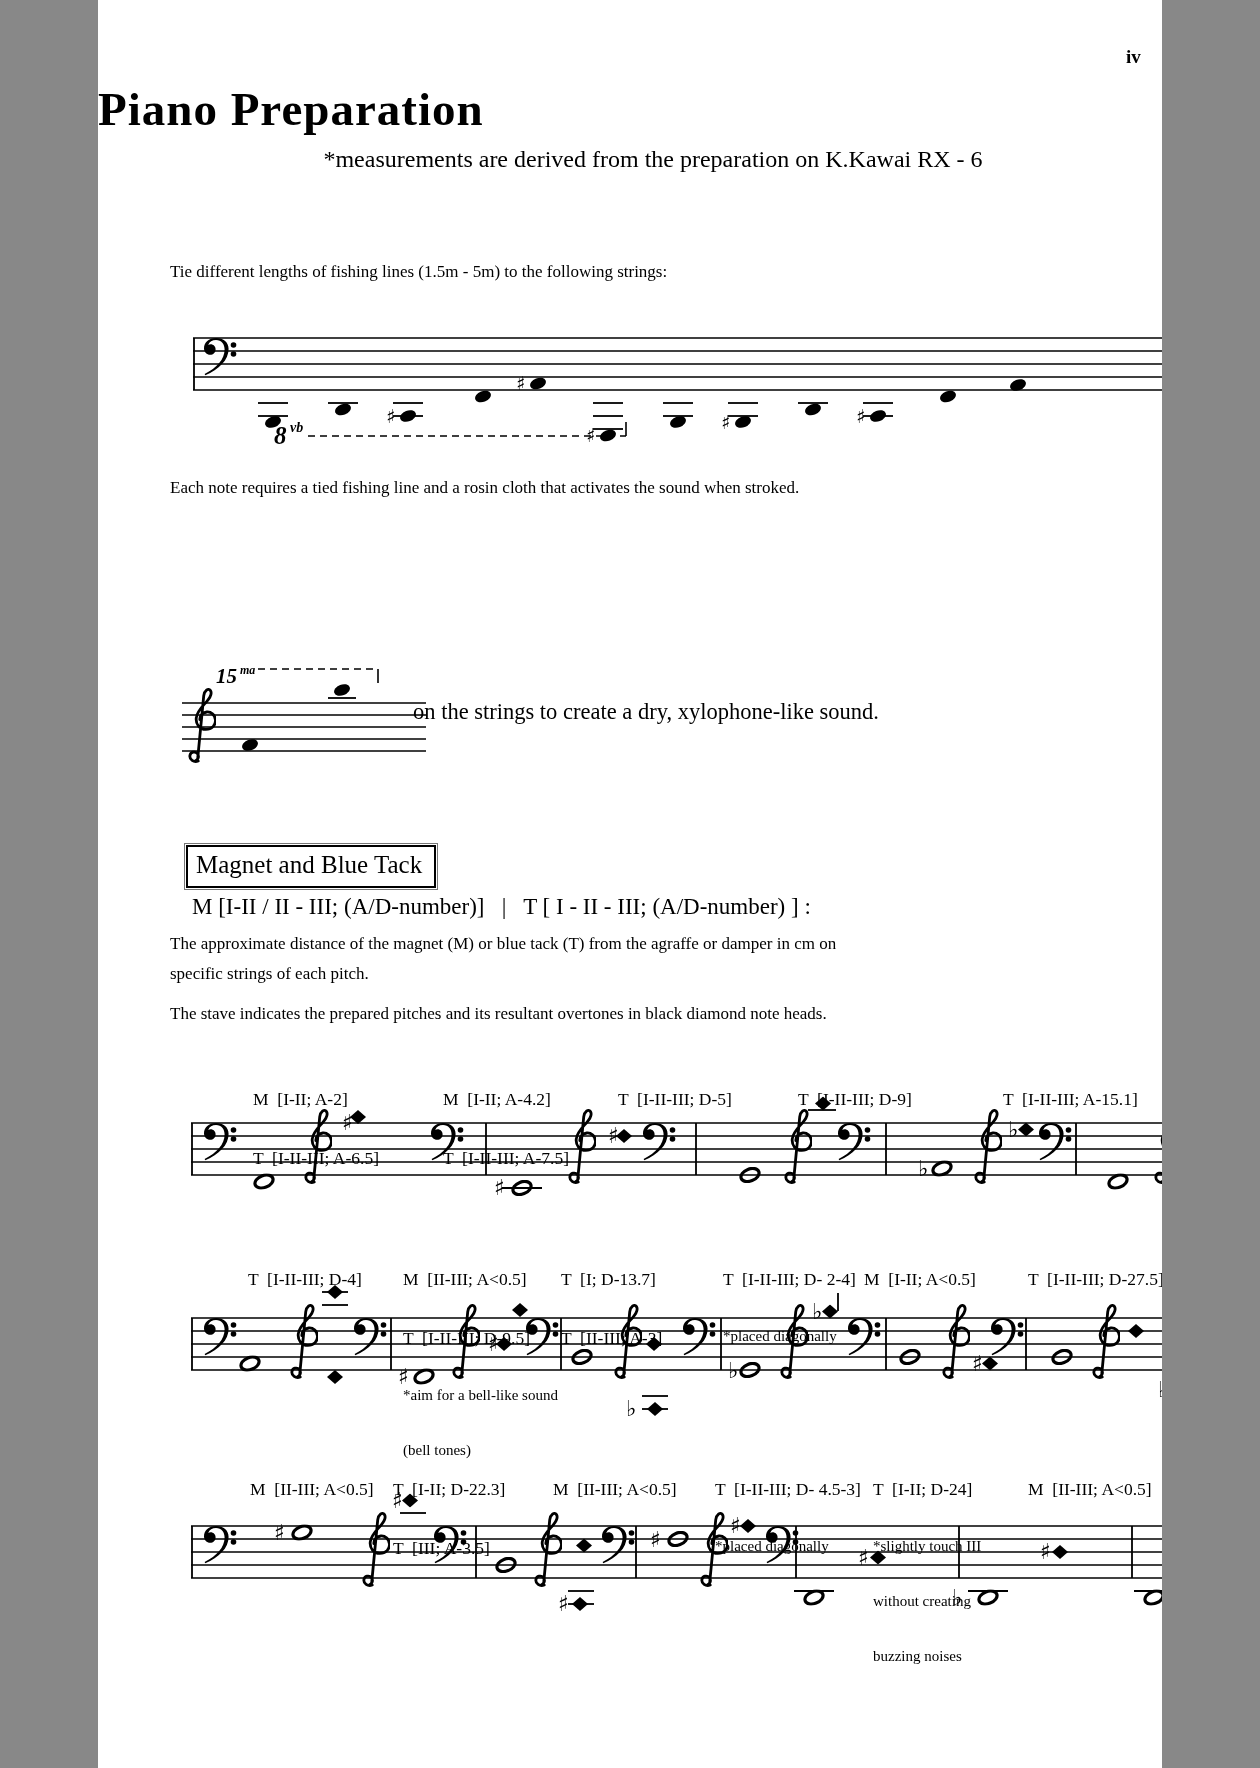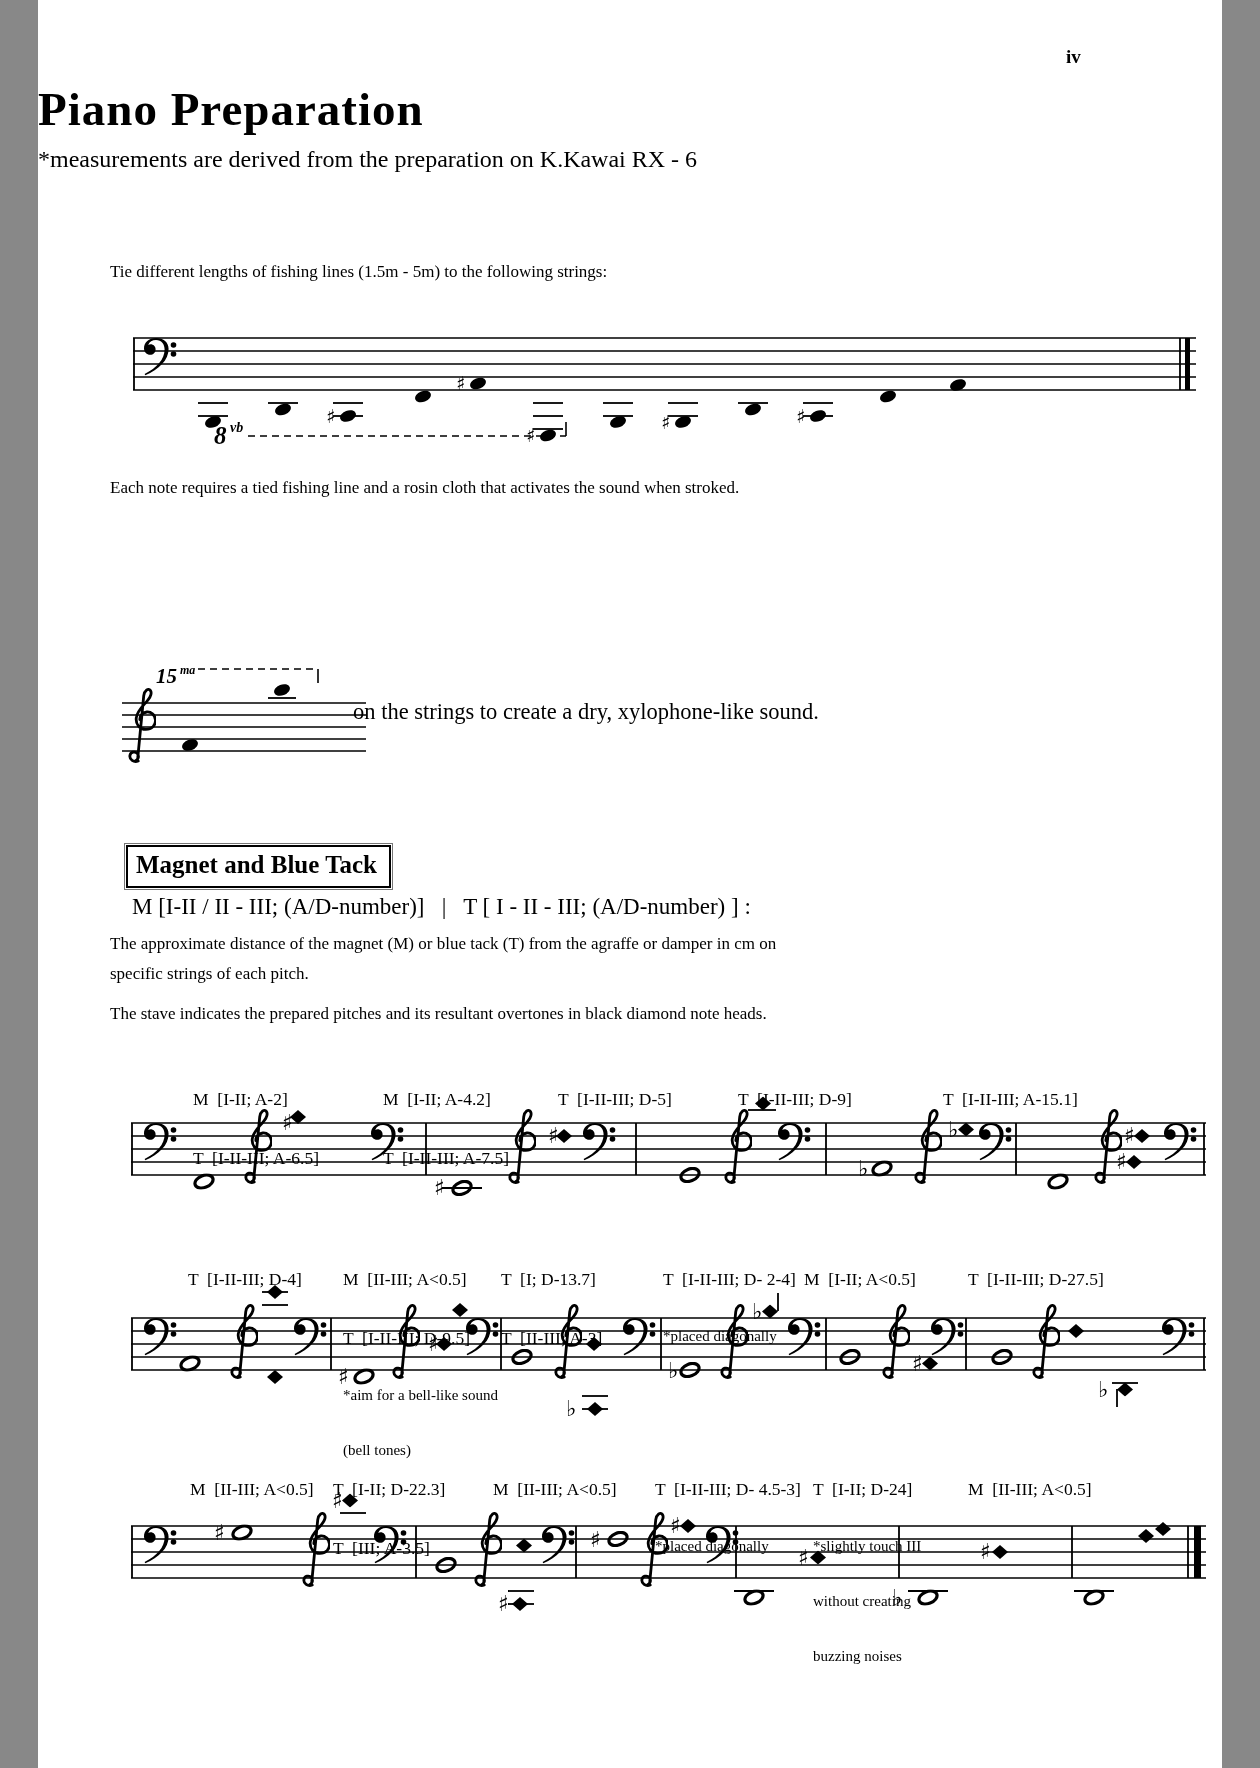--- a/index.html
+++ b/index.html
@@ -1,25 +1,25 @@
 <!DOCTYPE html>
 <html><head>
 <meta charset="utf-8">
 <style>
   html,body{margin:0;padding:0;background:#888;}
-  .sheet{position:relative;width:1184px;height:1768px;background:#ffffff;margin:0 auto;
+  .sheet{position:relative;width:1064px;height:1768px;background:#ffffff;margin:0 auto;
          font-family:"Liberation Serif", serif;color:#000;overflow:hidden;}
   .pagenum{position:absolute;left:1028px;top:46px;font-size:19px;font-weight:bold;}
   .title{position:absolute;left:0;top:82px;width:1110px;text-align:left;
          font-size:47px;font-weight:bold;letter-spacing:1px;}
-  .subtitle{position:absolute;left:0;top:146px;width:1110px;font-size:24px;}
+  .subtitle{position:absolute;left:0;top:146px;width:1110px;text-align:center;font-size:24px;}
   .para{position:absolute;left:72px;font-size:17px;white-space:pre;}
   .apply{position:absolute;left:315px;top:696px;font-size:22.5px;line-height:32px;}
   .boxhead{position:absolute;left:88px;top:845px;border:2px solid #000;outline:1px solid #777;outline-offset:1px;
-           padding:4px 12px 7px 8px;font-size:25px;font-weight:bold;}
+           padding:4px 12px 7px 8px;font-size:25px;font-weight:normal;}
   .keyline{position:absolute;left:94px;top:894px;font-size:23px;white-space:pre;}
   .system{position:absolute;left:88px;width:1100px;}
   .ann{position:absolute;top:0;white-space:pre;}
   .ann-line{font-size:17.5px;line-height:23px;}
   .ann-line.small{font-size:15px;line-height:19px;}
   .sysvg{position:absolute;left:0;}
   svg{display:block;overflow:visible;}
   .sl{stroke:#000;stroke-width:1.5;}
   .bl{stroke:#000;stroke-width:1.8;}
   .lg{stroke:#000;stroke-width:1.8;}

